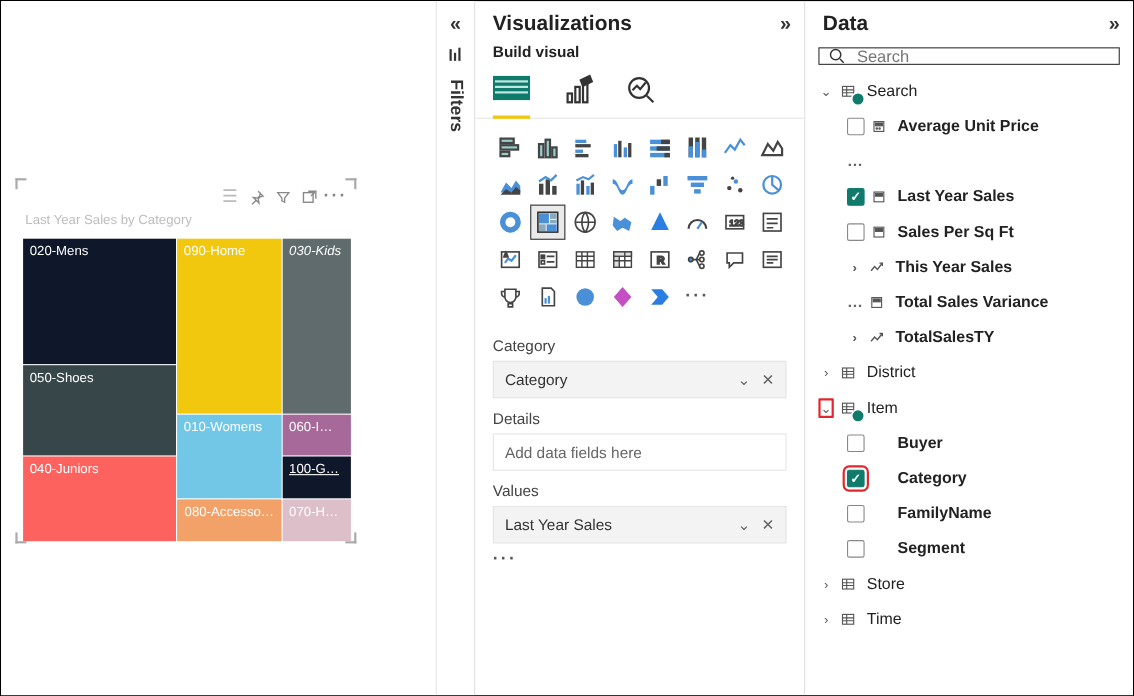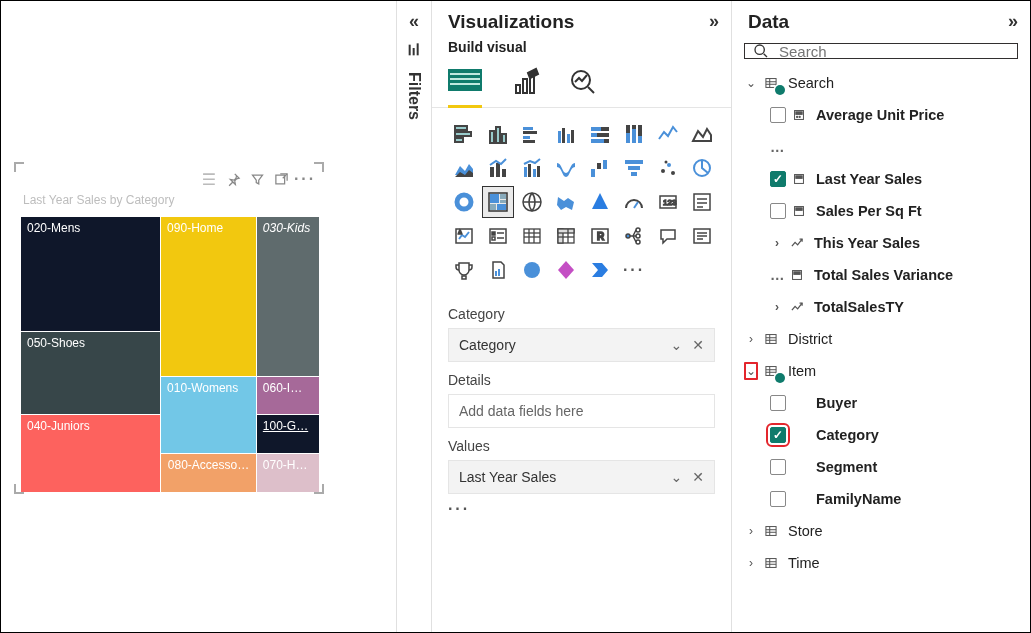--- a/index.html
+++ b/index.html
@@ -628,26 +628,26 @@
       <span>Buyer</span>
     </div>
     <div class="tree-row indent-2">
       <span class="chk checked chk-red">✓</span>
       <span class="fld-icon"></span>
       <span>Category</span>
     </div>
     <div class="tree-row indent-2">
       <span class="chk"></span>
       <span class="fld-icon"></span>
-      <span>Segment</span>
+      <span>FamilyName</span>
     </div>
     <div class="tree-row indent-2">
       <span class="chk"></span>
       <span class="fld-icon"></span>
-      <span>FamilyName</span>
+      <span>Segment</span>
     </div>
 
     <div class="tree-row indent-1">
       <span class="caret">›</span>
       <span class="fld-icon">
         <svg width="14" height="14" viewBox="0 0 22 22" fill="none" stroke="#555" stroke-width="1.6">
             <rect x="3" y="4" width="16" height="14"></rect>
             <line x1="3" y1="9" x2="19" y2="9"></line>
             <line x1="3" y1="13" x2="19" y2="13"></line>
             <line x1="9" y1="4" x2="9" y2="18"></line>

